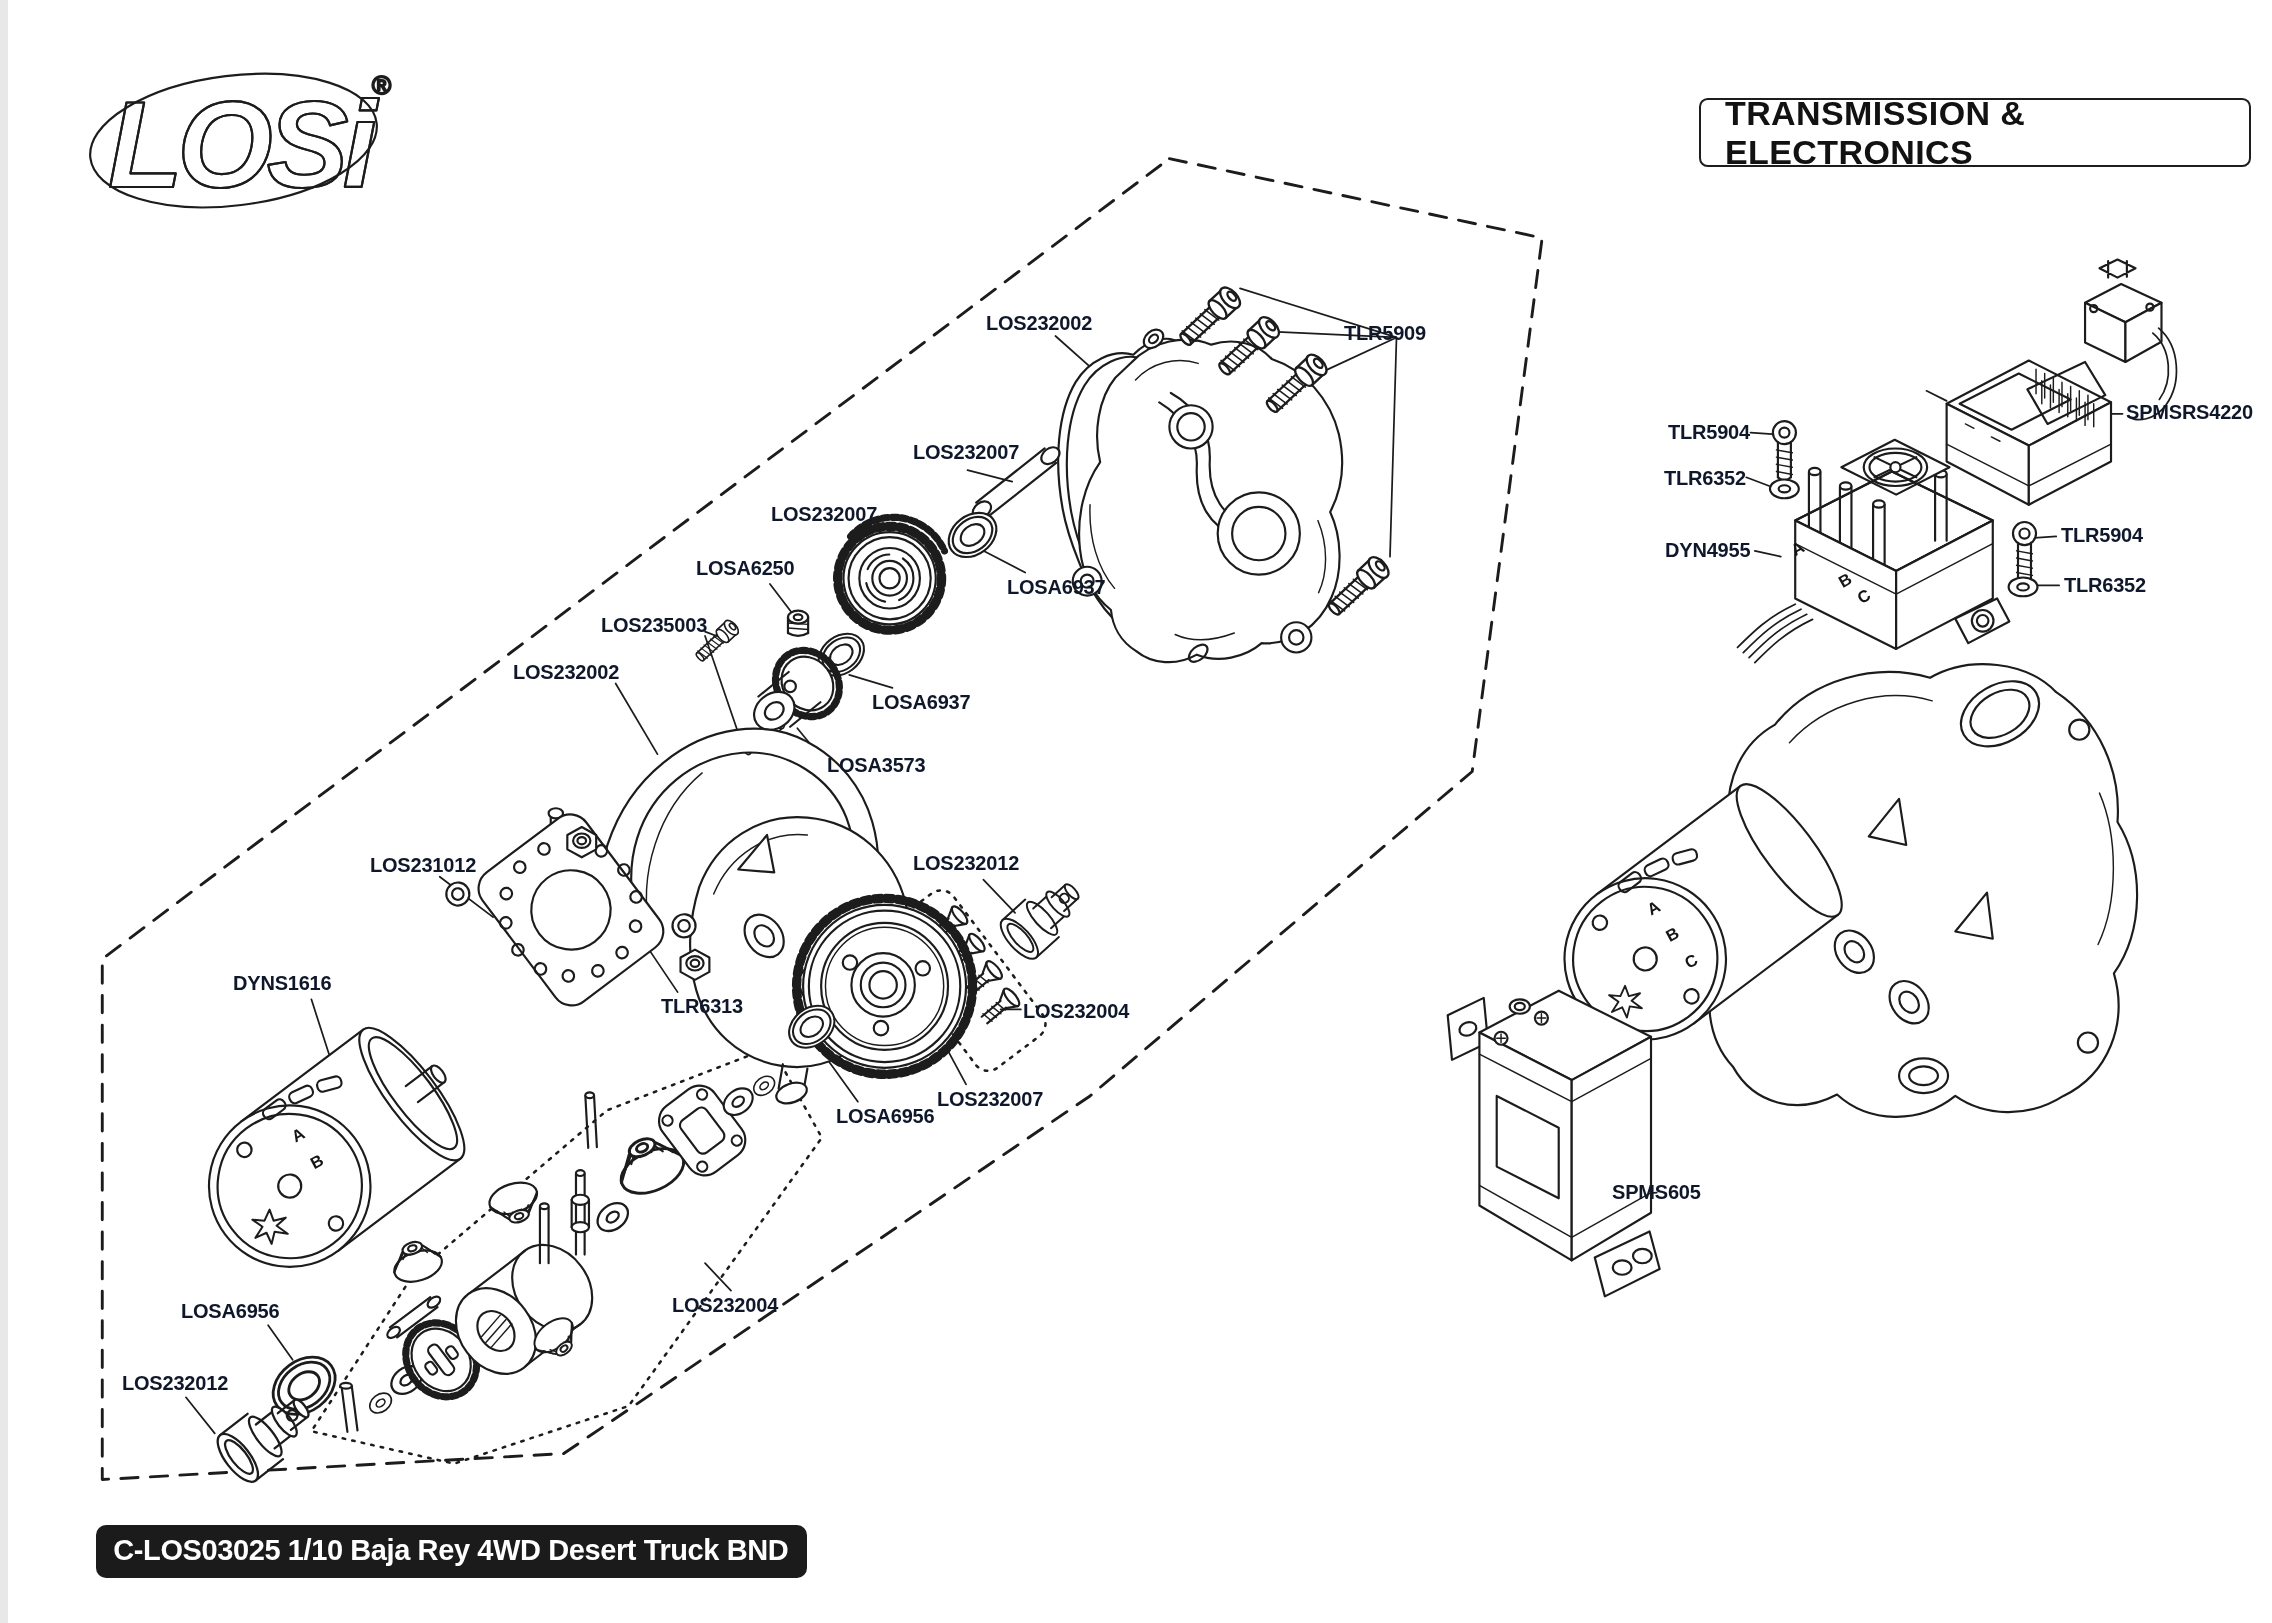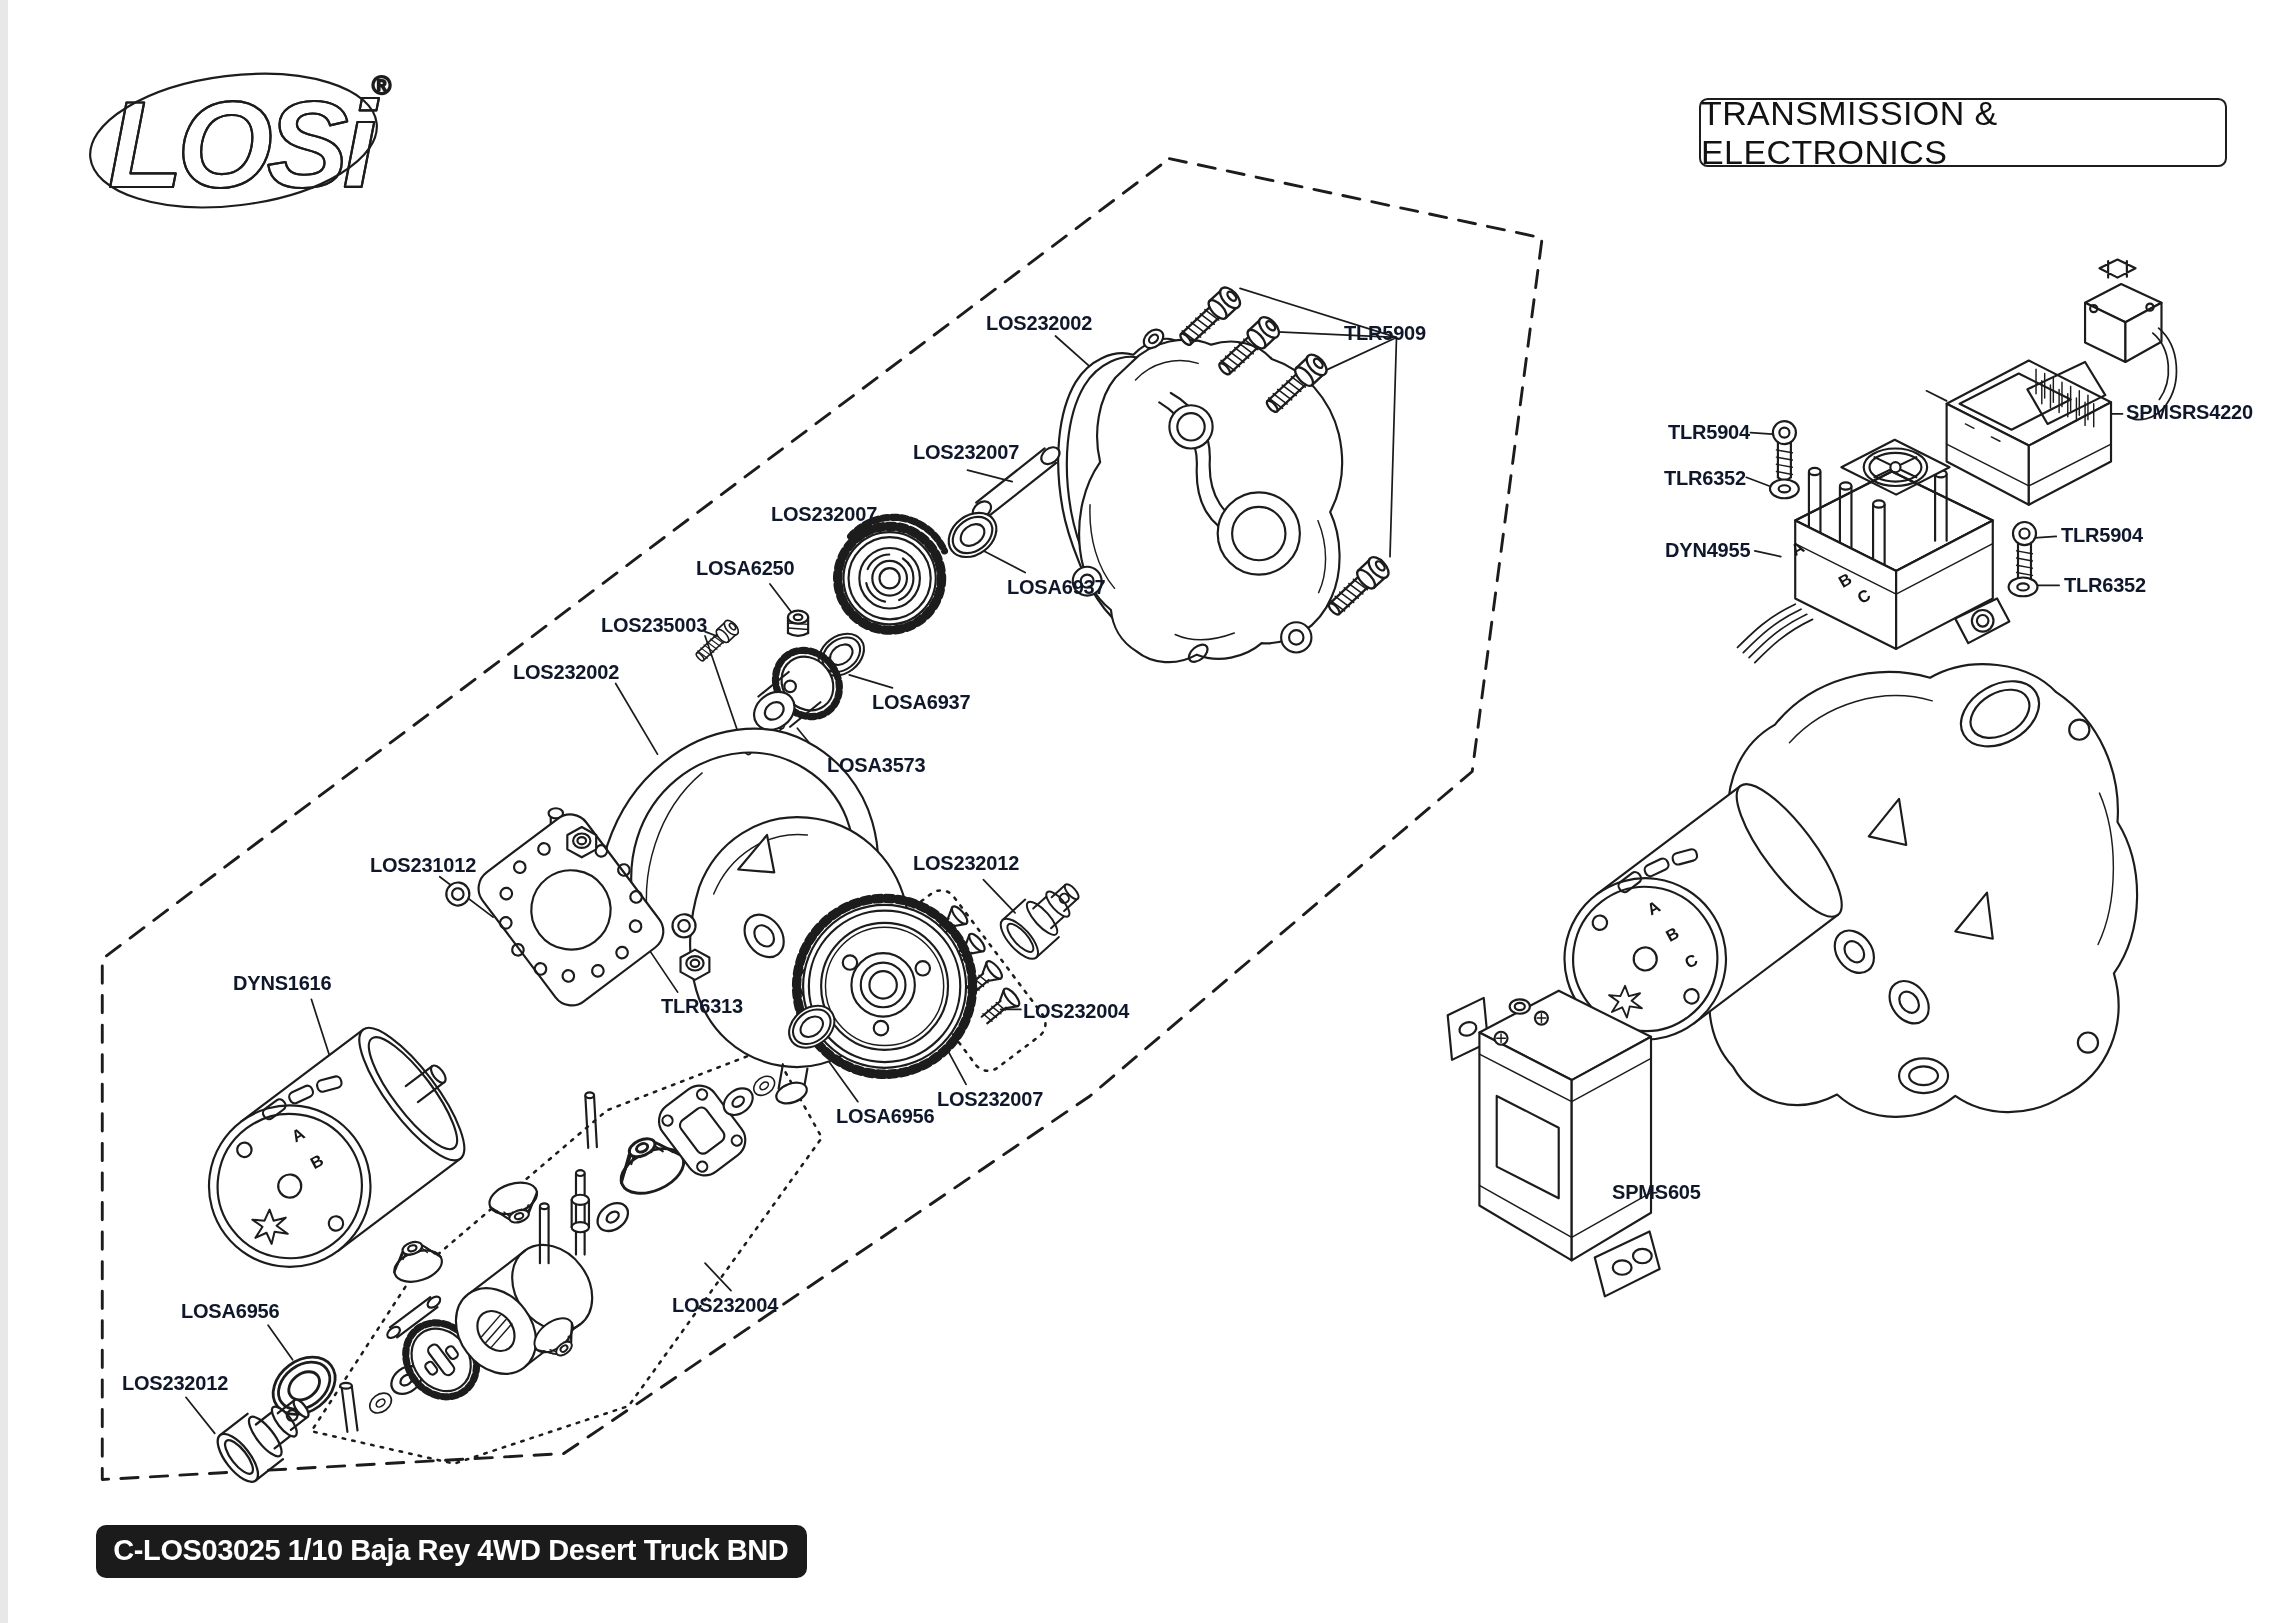--- a/index.html
+++ b/index.html
@@ -4,21 +4,21 @@
 <style>
   html,body{margin:0;padding:0;background:#e8e8e8;}
   .page{position:relative;width:2273px;height:1623px;background:#ffffff;
         font-family:"Liberation Sans",sans-serif;overflow:hidden;margin-left:8px;}
   .page svg{position:absolute;left:0;top:0;}
   .lbl{position:absolute;font-size:20px;font-weight:600;color:#0f172a;
        white-space:nowrap;letter-spacing:-0.2px;}
   .title-box{position:absolute;left:1691px;top:98px;width:524px;height:65px;
        border:2.9px solid #1d1d1d;border-radius:8.7px;background:#fff;
        display:flex;align-items:center;justify-content:center;
-       font-size:34px;font-weight:normal;letter-spacing:0.4px;color:#121212;}
+       font-size:34px;font-weight:bold;letter-spacing:0.4px;color:#121212;padding-left:24px;}
   .footer-bar{position:absolute;left:88px;top:1525px;background:#1b1b1b;color:#fff;
        border-radius:10px;padding:9.4px 19px 10.8px 17.3px;font-size:29px;font-weight:bold;
        letter-spacing:-0.4px;}
   
   .k *{stroke:#1c1c1c;fill:none;stroke-width:3;stroke-linecap:round;stroke-linejoin:round;}
   .k .w{fill:#ffffff;}
   .k .teeth{stroke-width:13;stroke-dasharray:9 7;}
   .k .teeth2{stroke-width:10;stroke-dasharray:7 6;}
   .k .dash{stroke-dasharray:24 17;stroke-width:4;}
   .k .dot{stroke-dasharray:3.5 10;stroke-width:3.5;}

